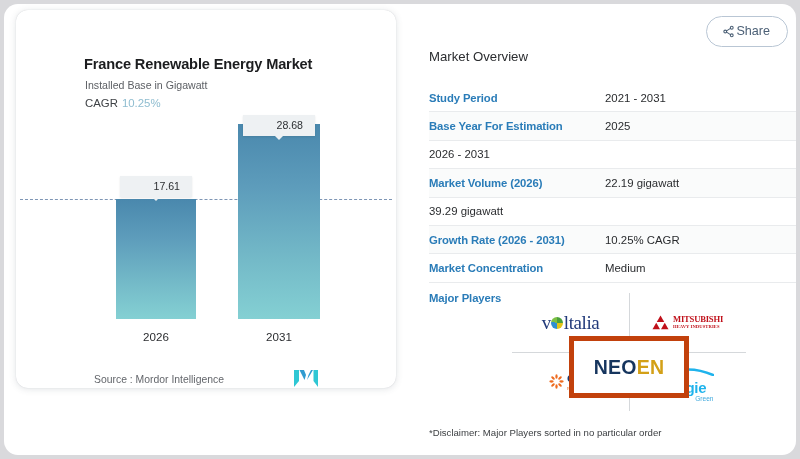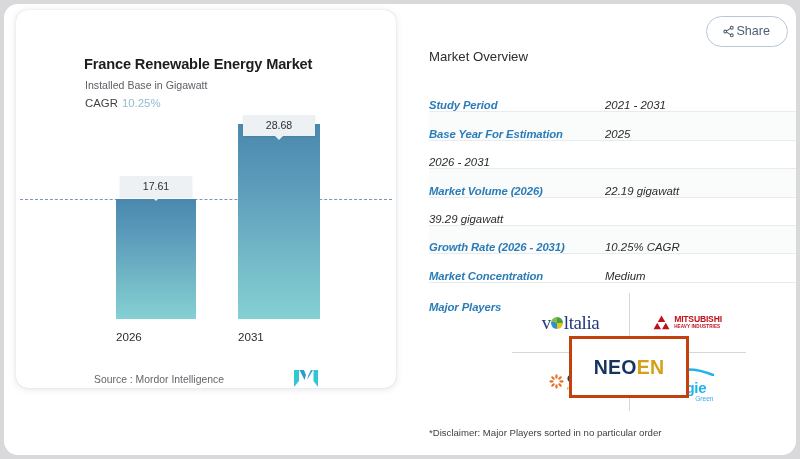--- a/index.html
+++ b/index.html
@@ -50,38 +50,38 @@
   .bar {
     position: absolute; bottom: 28px;
     background: linear-gradient(to bottom, #4a88ad 0%, #5d9cbb 32%, #74bac8 70%, #84d0d3 100%);
   }
   #bar-2026 { left: 100px; width: 80px; height: 120px; }
   #bar-2031 { left: 222px; width: 82px; height: 195px; }
 
   .bar-caption {
     position: absolute; bottom: 4px;
     font-size: 11.6px; color: #2c2e31;
-    text-align: left;
+    text-align: center;
   }
   #cap-2026 { left: 100px; width: 80px; }
   #cap-2031 { left: 222px; width: 82px; }
 
   #refline {
     position: absolute;
     left: 4px; right: 4px; top: 77px;
     border-top: 1.3px dashed #7e96b5;
   }
 
   .vlabel {
     position: absolute;
     background: #eef1f3;
     border-radius: 0;
     font-size: 10.6px; color: #2d3033;
     padding: 4px 12px 5px 12px;
-    text-align: center;
+    text-align: right;
     box-shadow: 0 1px 2px rgba(0,0,0,0.09);
   }
   .vlabel::after {
     content: "";
     position: absolute;
     left: 50%; margin-left: -4px; bottom: -4px;
     border-left: 4px solid transparent;
     border-right: 4px solid transparent;
     border-top: 4px solid #eef1f3;
   }
@@ -117,21 +117,21 @@
   }
   #overview-title {
     position: absolute; left: 9px; top: 45px;
     font-size: 13.2px; color: #2b2d30;
   }
   #table { position: absolute; left: 9px; top: 80px; width: 368px; }
   .trow {
     position: relative;
     height: 28.4px;
     border-bottom: 1px solid #e9ebed;
-    display: flex; align-items: flex-end; font-style: italic;
+    display: flex; align-items: center;
   }
   .trow.tint { background: #fafbfb; }
   .tlabel {
     width: 176px;
     font-size: 11.3px; color: #2a7cb8; font-weight: bold;
     letter-spacing: -0.1px;
   }
   .tvalue { font-size: 11.4px; color: #2a2c2f; }
   #major-players-row { border-bottom: none; height: 30px; }
 
@@ -156,21 +156,21 @@
   #cell-voltalia { left: 0; top: 0; }
   #cell-mitsubishi { left: 117px; top: 0; }
   #cell-edf { left: 0; top: 59px; }
   #cell-engie { left: 117px; top: 59px; }
 
   #neoen-card {
     position: absolute;
     left: 57px; top: 43px;
     width: 120px; height: 62px;
     background: #ffffff;
-    border: 3px solid #c2410c;
+    border: 5px solid #c2410c;
     display: flex; align-items: center; justify-content: center;
     z-index: 3;
   }
   #neoen-text { font-size: 19.5px; font-weight: bold; letter-spacing: 0.2px; }
   .neo { color: #16355e; }
   .en { color: #d3a017; }
 
   
   #voltalia-logo {
     display: flex; align-items: baseline;
@@ -180,21 +180,21 @@
   #voltalia-o {
     display: inline-block;
     width: 12px; height: 12px; border-radius: 50%;
     margin: 0 0.5px;
     background: conic-gradient(#4aa03c 0deg 95deg, #e3c417 95deg 185deg, #2f8fd0 185deg 285deg, #7cc043 285deg 360deg);
     position: relative; top: 0px;
   }
 
   
   #mitsubishi-logo { display: flex; align-items: center; gap: 4px; }
-  #mits-text { line-height: 1.08; }
+  #mits-text { line-height: 1.08; font-family: Liberation Serif, serif; }
   #mits-name { font-size: 8.6px; font-weight: bold; color: #c0101a; letter-spacing: -0.2px; }
   #mits-sub { font-size: 4.6px; font-weight: bold; color: #c0101a; letter-spacing: 0.1px; }
 
   
   #edf-logo { display: flex; align-items: center; gap: 3px; }
   #edf-text { line-height: 1.05; }
   #edf-name { font-size: 12.5px; font-weight: bold; color: #1b3a73; letter-spacing: -0.3px; }
   #edf-sub { font-size: 4.8px; color: #ee6b1f; letter-spacing: 0.05px; }
 
   

